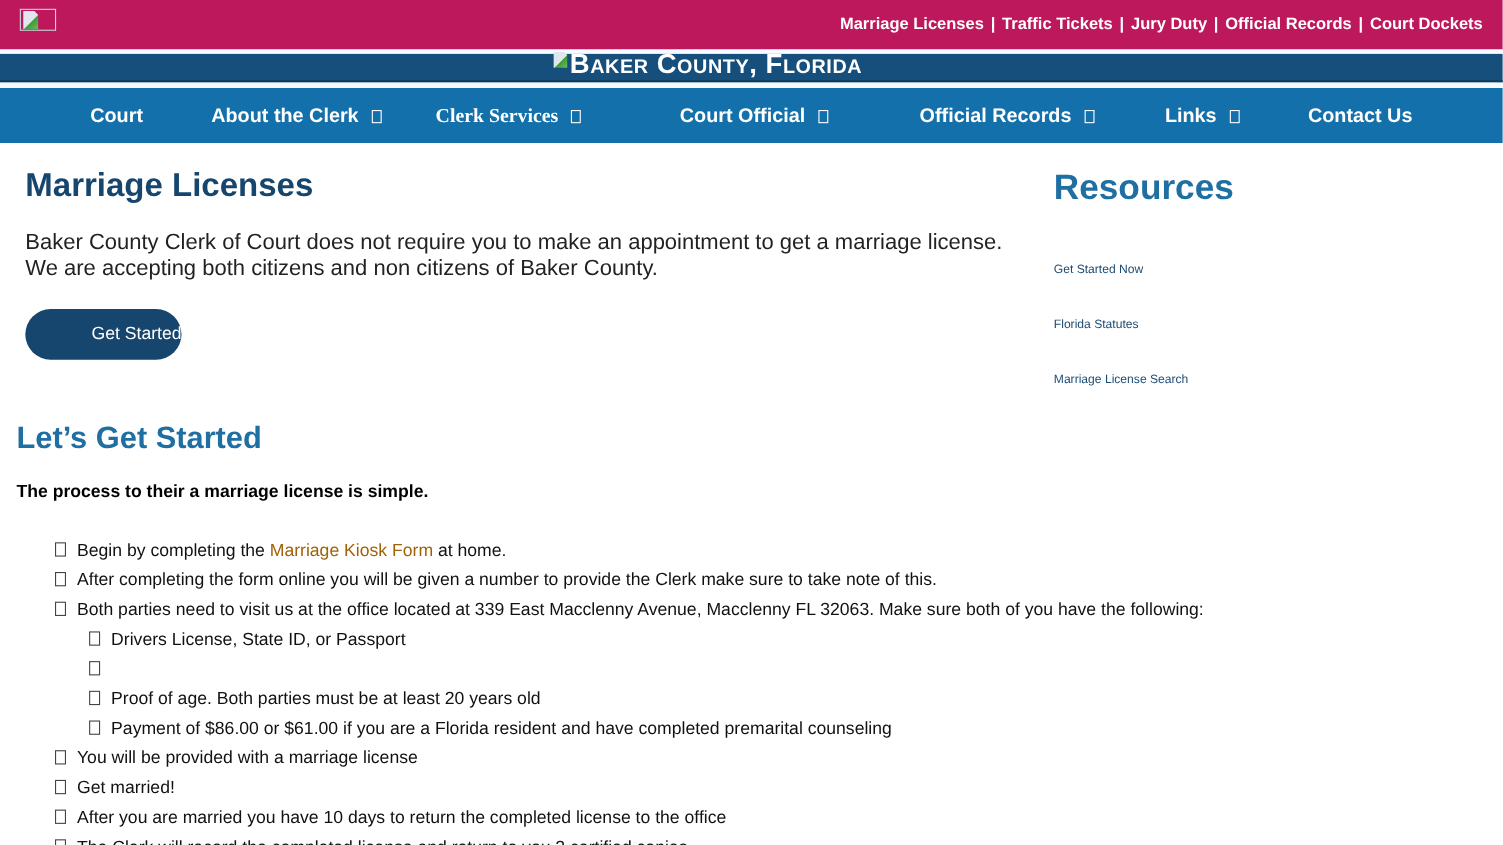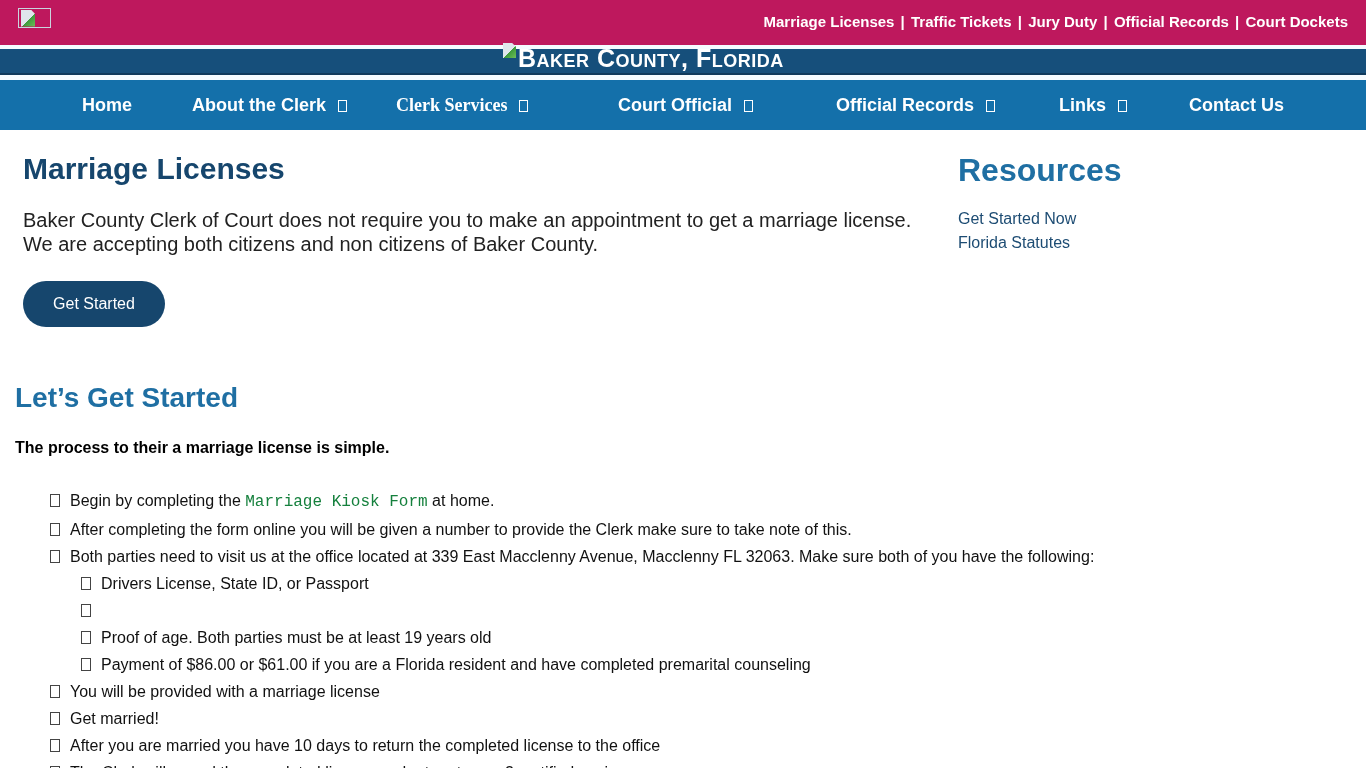--- a/index.html
+++ b/index.html
@@ -8,45 +8,45 @@
 
     .topbar { position: absolute; left: 0; top: 0; width: 1366px; height: 45px; background: #be185d; }
     .top-logo { position: absolute; left: 18px; top: 8px; width: 33px; height: 20px; border: 1px solid #c9d4de; display: flex; align-items: center; justify-content: flex-start; }
     .broken-img-glyph { width: 14px; height: 17px; margin-left: 2px; background: linear-gradient(135deg, #dfe6ec 0%, #dfe6ec 55%, #3d9a3b 56%, #6fbf5a 100%); clip-path: polygon(0 0, 70% 0, 100% 25%, 100% 100%, 0 100%); }
     .quick-links { position: absolute; right: 18px; top: 13px; font-size: 15px; font-weight: bold; color: #ffffff; white-space: nowrap; }
     .quick-links a { color: #ffffff; text-decoration: none; }
     .quick-links .sep { color: #ffffff; margin: 0 2px; }
 
     .stripe-white-1 { position: absolute; left: 0; top: 45px; width: 1366px; height: 4px; background: #f5fbff; }
     .banner { position: absolute; left: 0; top: 49px; width: 1366px; height: 26px; background: #164f7b; border-bottom: 2px solid #0f3a5c; }
-    .banner-title { position: absolute; left: 503px; top: 43px; font-size: 25px; font-weight: bold; color: #ffffff; letter-spacing: 0.5px; font-variant: small-caps; white-space: nowrap; line-height: 30px; display: flex; align-items: flex-start; }
+    .banner-title { position: absolute; left: 503px; top: 43px; font-size: 25px; font-weight: bold; color: #ffffff; letter-spacing: 0.5px; font-variant: small-caps; white-space: nowrap; line-height: 30px; display: flex; align-items: center; }
     .banner-title .broken-img-glyph { width: 13px; height: 15px; margin: 0 2px 8px 0; }
     .stripe-white-2 { position: absolute; left: 0; top: 75px; width: 1366px; height: 5px; background: #f5fbff; }
 
     .navbar { position: absolute; left: 0; top: 80px; width: 1366px; height: 50px; background: #1470aa; }
     .nav-item { position: absolute; top: 0; height: 50px; line-height: 50px; font-size: 18px; font-weight: bold; color: #ffffff; white-space: nowrap; cursor: pointer; }
     .nav-item .caret { display: inline-block; width: 9px; height: 12px; border: 1px solid #ffffff; margin-left: 12px; vertical-align: -1px; }
 
     .main-title { position: absolute; left: 23px; top: 152px; font-size: 30px; font-weight: bold; color: #16466d; }
     .intro { position: absolute; left: 23px; top: 208px; width: 900px; font-size: 20px; line-height: 24px; color: #222222; }
-    .btn-get-started { position: absolute; left: 23px; top: 281px; width: 142px; height: 46px; border-radius: 23px; background: #16466d; color: #ffffff; font-size: 16px; border: none; font-family: "Liberation Sans", sans-serif; cursor: pointer; }
+    .btn-get-started { position: absolute; left: 23px; top: 281px; width: 142px; height: 46px; border-radius: 23px; background: #16466d; color: #ffffff; font-size: 16px; border: none; font-family: "Liberation Sans", sans-serif; cursor: pointer; text-align: right; }
 
     .resources-title { position: absolute; left: 958px; top: 152px; font-size: 32px; font-weight: bold; color: #1f6fa3; }
     .resources-list { position: absolute; left: 958px; top: 207px; list-style: none; }
-    .resources-list li { font-size: 16px; line-height: 24px; }
+    .resources-list li { font-size: 11px; line-height: 24px; margin-top: 26px; }
     .resources-list a { color: #1d4c73; text-decoration: none; }
 
     .section-title { position: absolute; left: 15px; top: 382px; font-size: 28px; font-weight: bold; color: #1f6fa3; }
     .section-lead { position: absolute; left: 15px; top: 439px; font-size: 16px; font-weight: bold; color: #000000; }
 
     .steps { position: absolute; left: 50px; top: 487px; list-style: none; }
     .steps li { font-size: 16px; line-height: 27px; color: #111111; white-space: nowrap; }
     .steps li.sub { padding-left: 31px; }
     .box { display: inline-block; width: 10px; height: 13px; border: 1px solid #444; margin-right: 10px; vertical-align: -1px; }
-    .steps a { color: #15803d; text-decoration: none; font-family: Liberation Mono, monospace; }
+    .steps a { color: #a16207; text-decoration: none; }
   </style>
 </head>
 <body>
 
 <div class="topbar">
   <div class="top-logo">
     <span class="broken-img-glyph"></span>
   </div>
   <div class="quick-links">
     <a href="#">Marriage Licenses</a>
@@ -64,21 +64,21 @@
 <div class="stripe-white-1"></div>
 <div class="banner"></div>
 <div class="banner-title">
   <span class="broken-img-glyph"></span>
   <span>Baker County, Florida</span>
 </div>
 <div class="stripe-white-2"></div>
 
 <nav class="navbar">
   <div class="nav-item" style="left:82px;">
-    <span>Home</span>
+    <span>Court</span>
   </div>
   <div class="nav-item" style="left:192px;">
     <span>About the Clerk</span><span class="caret"></span>
   </div>
   <div class="nav-item" style="left:396px;font-family:Liberation Serif, serif;">
     <span>Clerk Services</span><span class="caret"></span>
   </div>
   <div class="nav-item" style="left:618px;">
     <span>Court Official</span><span class="caret"></span>
   </div>
@@ -94,30 +94,31 @@
 </nav>
 
 <h1 class="main-title">Marriage Licenses</h1>
 <p class="intro">Baker County Clerk of Court does not require you to make an appointment to get a marriage license. We are accepting both citizens and non citizens of Baker County.</p>
 <button class="btn-get-started">Get Started</button>
 
 <h2 class="resources-title">Resources</h2>
 <ul class="resources-list">
   <li><a href="#">Get Started Now</a></li>
   <li><a href="#">Florida Statutes</a></li>
+  <li><a href="#">Marriage License Search</a></li>
 </ul>
 
 <h2 class="section-title">Let’s Get Started</h2>
 <p class="section-lead">The process to their a marriage license is simple.</p>
 
 <ul class="steps">
   <li><span class="box"></span><span>Begin by completing the </span><a href="#">Marriage Kiosk Form</a><span> at home.</span></li>
   <li><span class="box"></span><span>After completing the form online you will be given a number to provide the Clerk make sure to take note of this.</span></li>
   <li><span class="box"></span><span>Both parties need to visit us at the office located at 339 East Macclenny Avenue, Macclenny FL 32063. Make sure both of you have the following:</span></li>
   <li class="sub"><span class="box"></span><span>Drivers License, State ID, or Passport</span></li>
   <li class="sub"><span class="box"></span></li>
-  <li class="sub"><span class="box"></span><span>Proof of age. Both parties must be at least 19 years old</span></li>
+  <li class="sub"><span class="box"></span><span>Proof of age. Both parties must be at least 20 years old</span></li>
   <li class="sub"><span class="box"></span><span>Payment of $86.00 or $61.00 if you are a Florida resident and have completed premarital counseling</span></li>
   <li><span class="box"></span><span>You will be provided with a marriage license</span></li>
   <li><span class="box"></span><span>Get married!</span></li>
   <li><span class="box"></span><span>After you are married you have 10 days to return the completed license to the office</span></li>
   <li><span class="box"></span><span>The Clerk will record the completed license and return to you 2 certified copies</span></li>
 </ul>
 
 </body></html>

